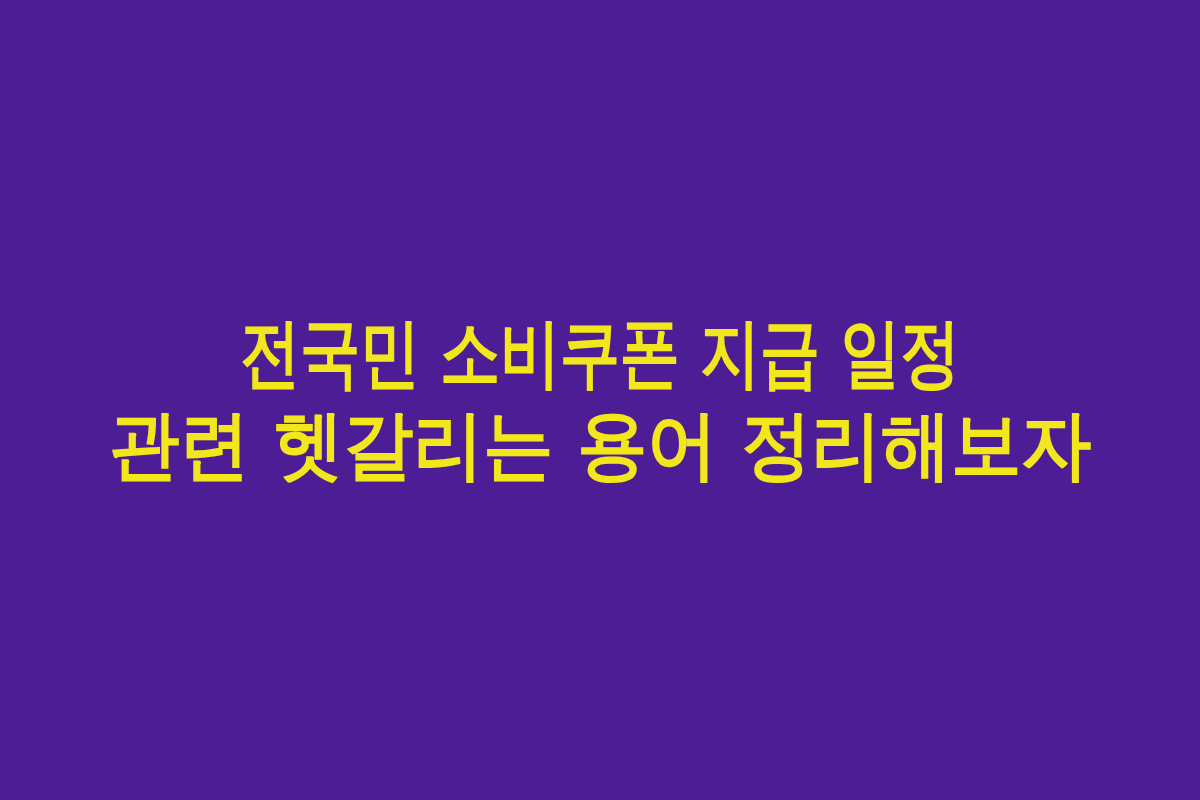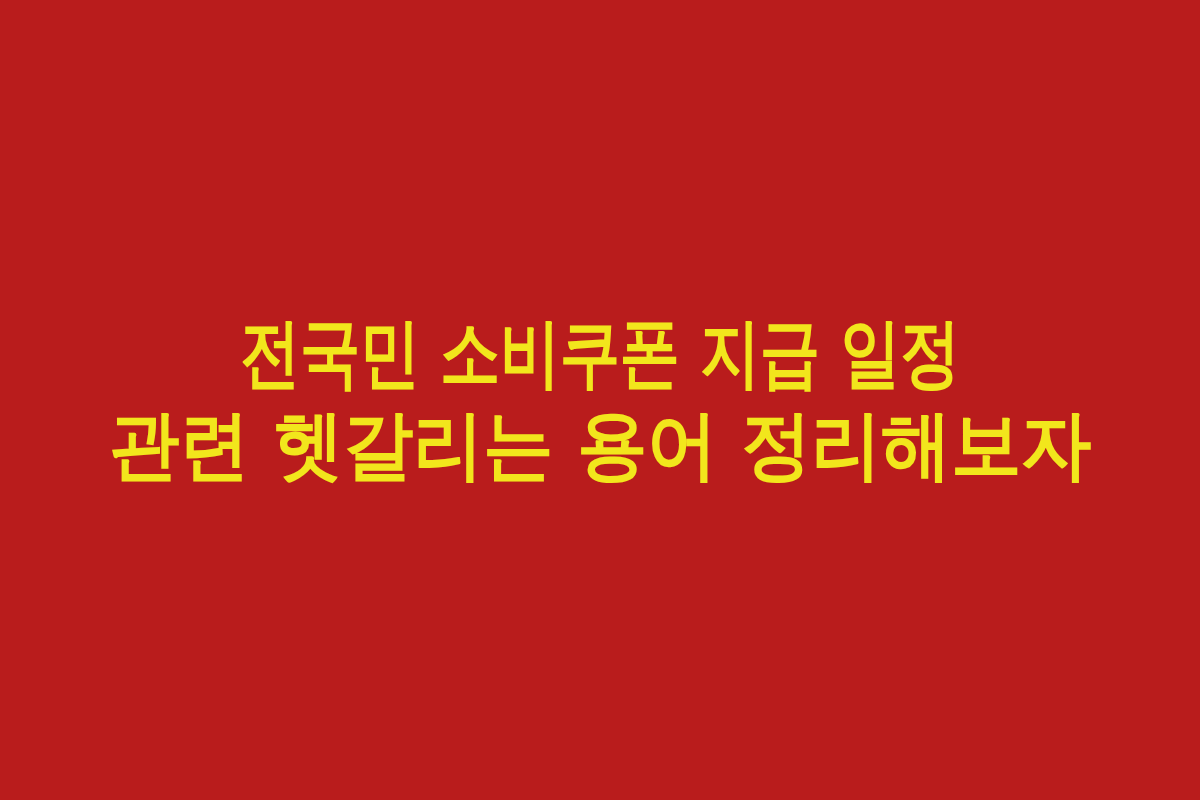--- a/index.html
+++ b/index.html
@@ -59,21 +59,21 @@
     font-size: 76px;
   }
 
   .headline-line--two {
     font-size: 76px;
   }
 </style>
 </head>
 <body>
 
-<div id="banner" style="background: #b91c1c;">
+<div id="banner" style="background: #4c1d95;">
 
   <div class="headline">
 
     <span class="headline-line headline-line--one" style="color: rgb(242, 230, 28); transform: scaleX(0.7925);">전국민 소비쿠폰 지급 일정</span>
 
     <span class="headline-line headline-line--two" style="color: rgb(242, 230, 28); transform: scaleX(0.9267);">관련 헷갈리는 용어 정리해보자</span>
 
   </div>
 
 </div>

